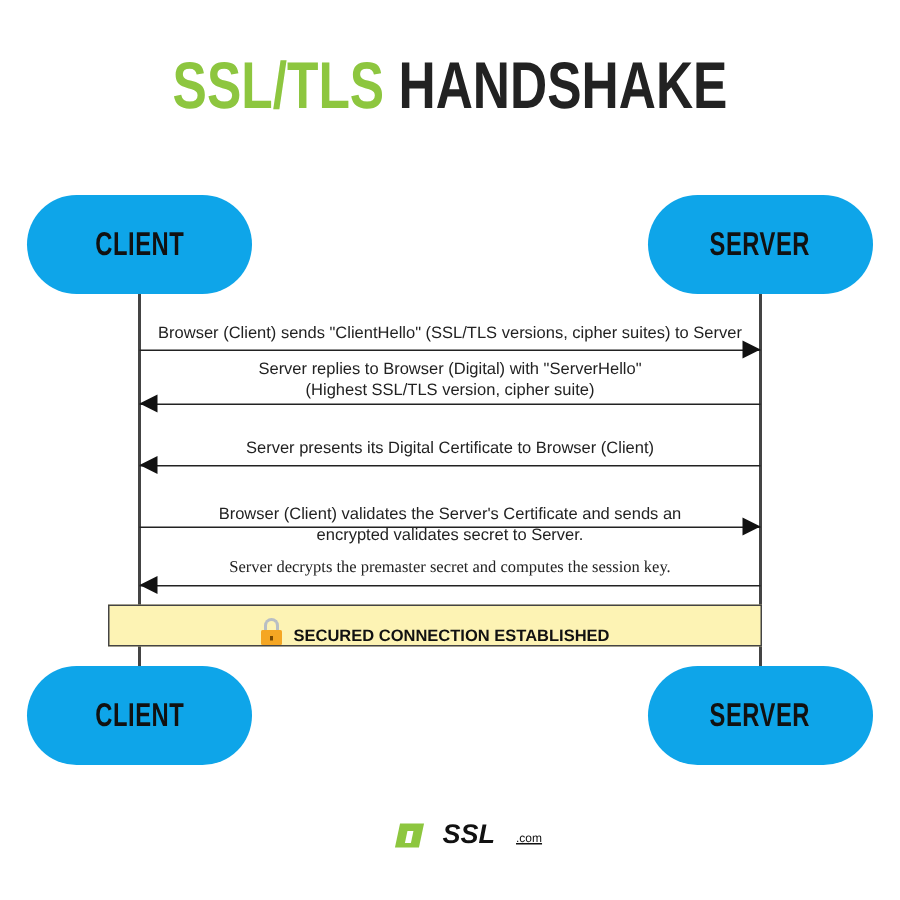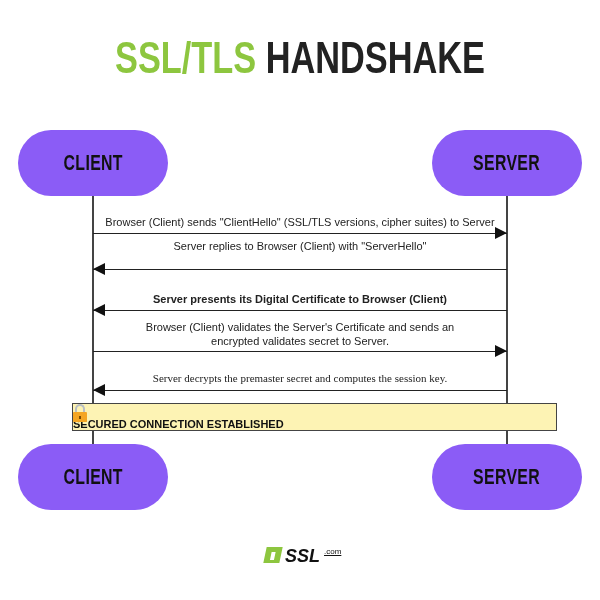--- a/index.html
+++ b/index.html
@@ -29,21 +29,21 @@
       line-height: 56px;
     }
     .title .accent { color: #8dc63f; }
     .title .dark { color: #222222; }
 
     .node {
       position: absolute;
       width: 150px;
       height: 66px;
       border-radius: 33px;
-      background: #8b5cf6;
+      background: #0ea5e9;
       display: flex;
       align-items: center;
       justify-content: center;
     }
     .node span {
       font-family: "Liberation Sans", sans-serif;
       font-weight: bold;
       font-size: 22px;
       color: #111111;
       transform: scaleX(0.72);
@@ -86,30 +86,29 @@
       left: 0;
       top: -7px;
       border-right: 12px solid #111111;
       border-top: 6px solid transparent;
       border-bottom: 6px solid transparent;
     }
     .banner {
       position: absolute;
       left: 72px;
       top: 403px;
-      width: 485px;
+      width: 436px;
       height: 28px;
       background: #fdf3b4;
       border: 1.5px solid #444444;
       display: flex;
-      align-items: flex-start;
+      align-items: flex-end;
       justify-content: center;
       gap: 8px;
       box-sizing: border-box;
-      flex-direction: column;
     }
     .banner .label {
       font-weight: bold;
       font-size: 11px;
       color: #111111;
     }
     .lock {
       position: relative;
       width: 14px;
       height: 18px;
@@ -139,22 +138,22 @@
       top: 12px;
       width: 2px;
       height: 3px;
       background: #7a4a00;
     }
     .logo {
       position: absolute;
       top: 547px;
       left: 265px;
       display: flex;
-      align-items: flex-start;
-      gap: 4px;
+      align-items: flex-end;
+      gap: 14px;
     }
     .logo .mark {
       width: 16px;
       height: 16px;
       background: #8dc63f;
       transform: skewX(-12deg);
       position: relative;
     }
     .logo .mark::after {
       content: "";
@@ -195,28 +194,29 @@
   <span>CLIENT</span>
 </div>
 <div class="node" style="left:432px; top:130px;">
   <span>SERVER</span>
 </div>
 
 <div class="msg" style="top:215px;">Browser (Client) sends "ClientHello" (SSL/TLS versions, cipher suites) to Server</div>
 <div class="arrow right" style="top:233px;"></div>
 
 <div class="msg" style="top:239px;">
-  <div>Server replies to Browser (Client) with "ServerHello"</div>
+  <div>Server replies to Browser (Digital) with "ServerHello"</div>
+  <div>(Highest SSL/TLS version, cipher suite)</div>
 </div>
 <div class="arrow left" style="top:269px;"></div>
 
-<div class="msg" style="top:292px;font-weight:bold;">Server presents its Digital Certificate to Browser (Client)</div>
+<div class="msg" style="top:292px;">Server presents its Digital Certificate to Browser (Client)</div>
 <div class="arrow left" style="top:310px;"></div>
 
-<div class="msg" style="top:320px;">
+<div class="msg" style="top:336px;">
   <div>Browser (Client) validates the Server's Certificate and sends an</div>
   <div>encrypted validates secret to Server.</div>
 </div>
 <div class="arrow right" style="top:351px;"></div>
 
 <div class="msg" style="top:371px;font-family:Liberation Serif, serif;">Server decrypts the premaster secret and computes the session key.</div>
 <div class="arrow left" style="top:390px;"></div>
 
 <div class="banner">
   <div class="lock">

